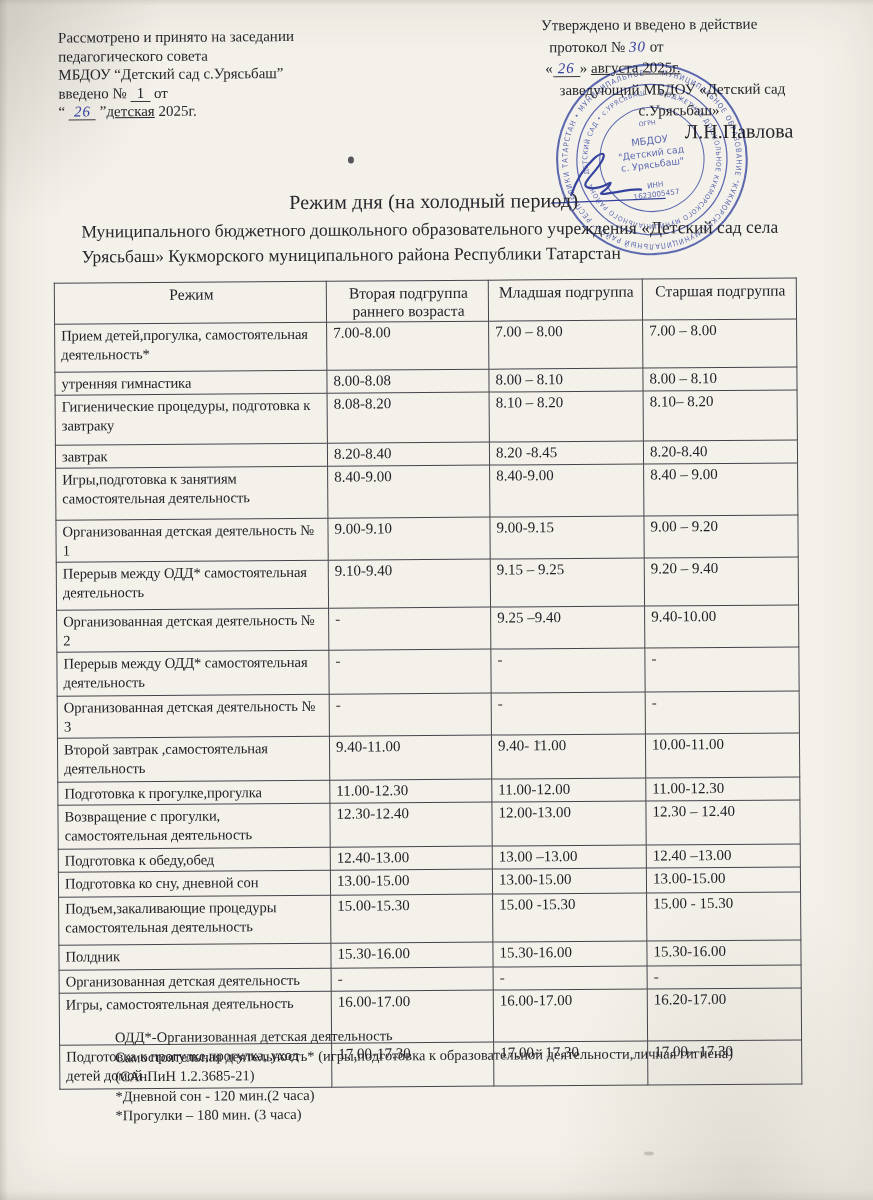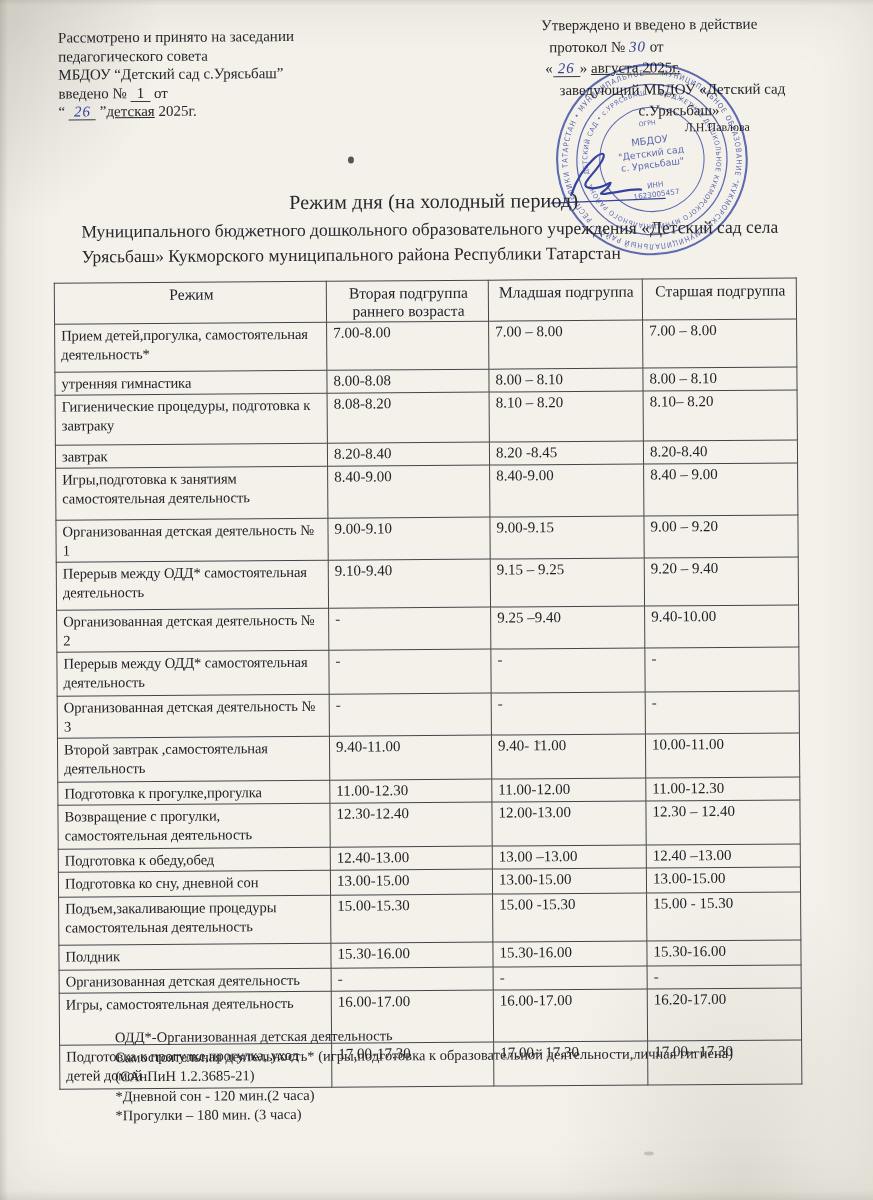--- a/index.html
+++ b/index.html
@@ -47,21 +47,21 @@
     position:absolute;left:556px;top:62px;width:198px;height:198px;
     opacity:.82;mix-blend-mode:multiply;transform:rotate(7deg);
     pointer-events:none;
   }
   
   .sig{
     position:absolute;left:546px;top:140px;width:170px;height:82px;
     pointer-events:none;
   }
   .sig-name{
-    position:absolute;left:688px;top:122px;font-size:12px;color:#26262b;
+    position:absolute;left:688px;top:122px;font-size:20px;color:#26262b;
   }
   
   .title{
     position:absolute;top:190px;left:0;width:873px;text-align:center;
     font-size:20px;letter-spacing:.2px;
   }
   .subtitle{
     position:absolute;top:217px;left:84px;width:745px;
     font-size:17.5px;line-height:24.5px;
   }

